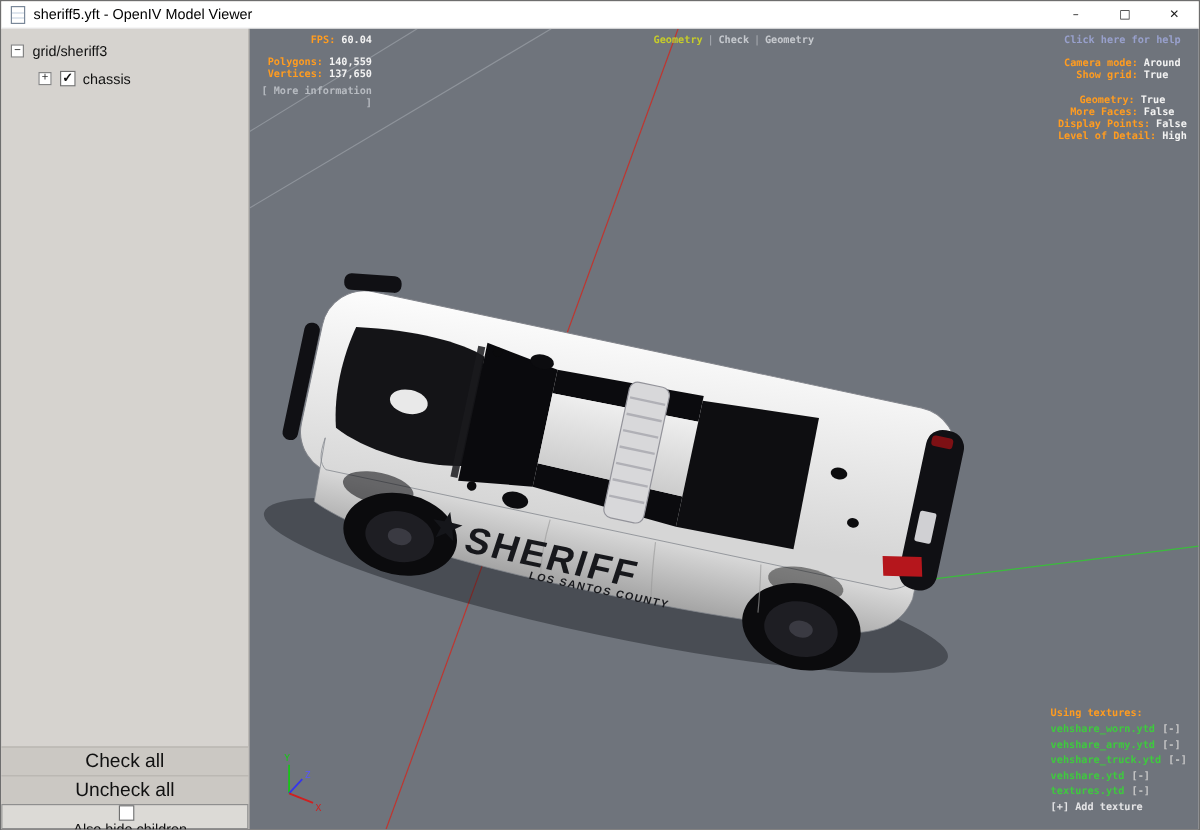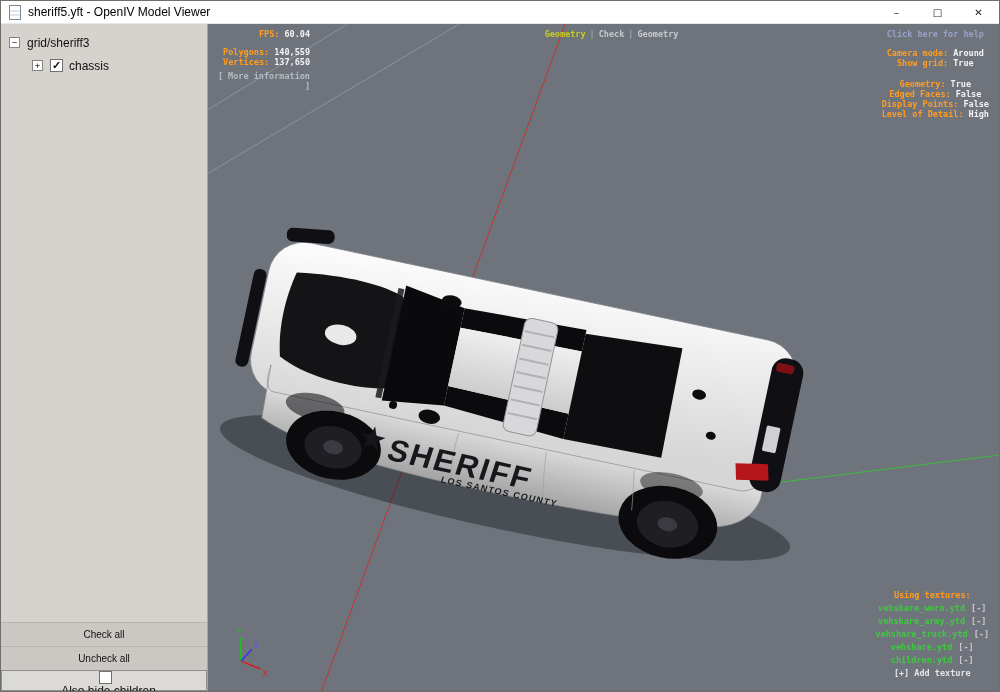--- a/index.html
+++ b/index.html
@@ -23,42 +23,42 @@
   .tree-row.root{padding-left:8px;}
   .tree-row.child{padding-left:31px;}
   .sq-icon{width:11px;height:11px;box-sizing:border-box;border:1px solid #848484;background:#fff;
     display:flex;align-items:center;justify-content:center;font-size:9px;line-height:1;
     color:#333;margin-right:7px;flex:none;font-family:"DejaVu Sans Mono",monospace;}
   .checkbox{width:13px;height:13px;box-sizing:border-box;border:1px solid #707070;background:#fff;
     display:flex;align-items:center;justify-content:center;margin-right:6px;flex:none;}
   .checkbox .mark{font-size:11px;font-weight:bold;color:#111;line-height:1;margin-top:-1px;}
   .sidebar-bottom{position:absolute;left:0;right:0;bottom:0;}
   .side-btn{height:23px;display:flex;align-items:center;justify-content:center;
-    font-size:10px;color:#111;background:#cbc8c3;border-top:1px solid #b7b4af;cursor:default;}
+    font-size:16px;color:#111;background:#cbc8c3;border-top:1px solid #b7b4af;cursor:default;}
   .also-hide{height:21px;display:flex;align-items:center;background:#dcdad6;
     border:1px solid #8f8f8f;padding-left:9px;font-size:12px;color:#111;box-sizing:border-box;flex-direction:column;}
   .also-hide .checkbox{margin-right:6px;}
   
   .viewport{position:absolute;top:23px;left:207px;right:0;bottom:0;background:#6f747c;
     overflow:hidden;font-family:"DejaVu Sans Mono",monospace;}
   .viewport svg.scene{position:absolute;top:0;left:0;width:100%;height:100%;}
   .ovl{position:absolute;font-size:8.5px;line-height:10px;letter-spacing:0;font-weight:bold;}
   .lbl{color:#ff9c20;}
   .val{color:#f2f2f2;margin-left:5px;}
   .dim{color:#b7bbc1;}
   .stats{left:0;top:5px;width:102px;text-align:right;}
   .stats .gap{height:8px;}
   .tabsbar{top:5px;left:0;right:0;text-align:center;}
   .tab{color:#c6c9ce;}
   .tab.active{color:#c6cc2a;padding-left:16px;}
   .sep{color:#9fa3aa;margin:0 4px;}
   .panel-tr{top:5px;right:10px;text-align:center;}
   .panel-tr .help{color:#98a0cc;margin-bottom:9px;}
   .panel-tr .gap{height:11px;}
-  .textures{bottom:11px;right:10px;text-align:center;line-height:13px;}
+  .textures{bottom:11px;right:10px;text-align:left;line-height:13px;}
   .tex-head{color:#ff9c20;}
   .tex-name{color:#3fc93f;}
   .tex-remove{color:#c8c8c8;margin-left:6px;}
   .tex-add{color:#e4e4e6;}
 </style>
 </head>
 <body>
 
 <div class="window">
 
@@ -218,29 +218,29 @@
     <div class="ovl tabsbar">
       <span class="tab active">Geometry</span><span class="sep">|</span><span class="tab">Check</span><span class="sep">|</span><span class="tab">Geometry</span>
     </div>
 
     <div class="ovl panel-tr">
       <div class="help">Click here for help</div>
       <div><span class="lbl">Camera mode:</span><span class="val">Around</span></div>
       <div><span class="lbl">Show grid:</span><span class="val">True</span></div>
       <div class="gap"></div>
       <div><span class="lbl">Geometry:</span><span class="val">True</span></div>
-      <div><span class="lbl">Edged Faces:</span><span class="val">False</span></div>
+      <div><span class="lbl">More Faces:</span><span class="val">False</span></div>
       <div><span class="lbl">Display Points:</span><span class="val">False</span></div>
       <div><span class="lbl">Level of Detail:</span><span class="val">High</span></div>
     </div>
 
     <div class="ovl textures">
       <div class="tex-head">Using textures:</div>
       <div><span class="tex-name">vehshare_worn.ytd</span><span class="tex-remove">[-]</span></div>
       <div><span class="tex-name">vehshare_army.ytd</span><span class="tex-remove">[-]</span></div>
       <div><span class="tex-name">vehshare_truck.ytd</span><span class="tex-remove">[-]</span></div>
       <div><span class="tex-name">vehshare.ytd</span><span class="tex-remove">[-]</span></div>
-      <div><span class="tex-name">children.ytd</span><span class="tex-remove">[-]</span></div>
+      <div><span class="tex-name">textures.ytd</span><span class="tex-remove">[-]</span></div>
       <div class="tex-add">[+] Add texture</div>
     </div>
 
   </div>
 </div>
 
 </body></html>

